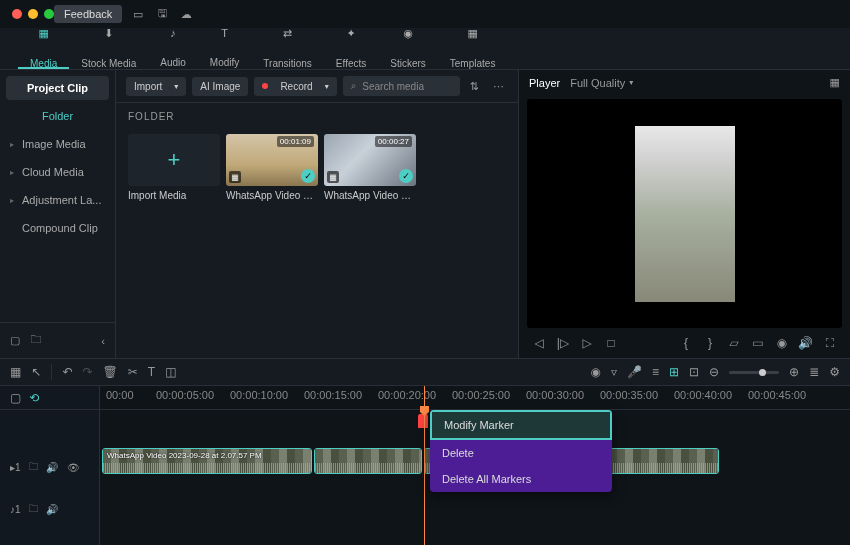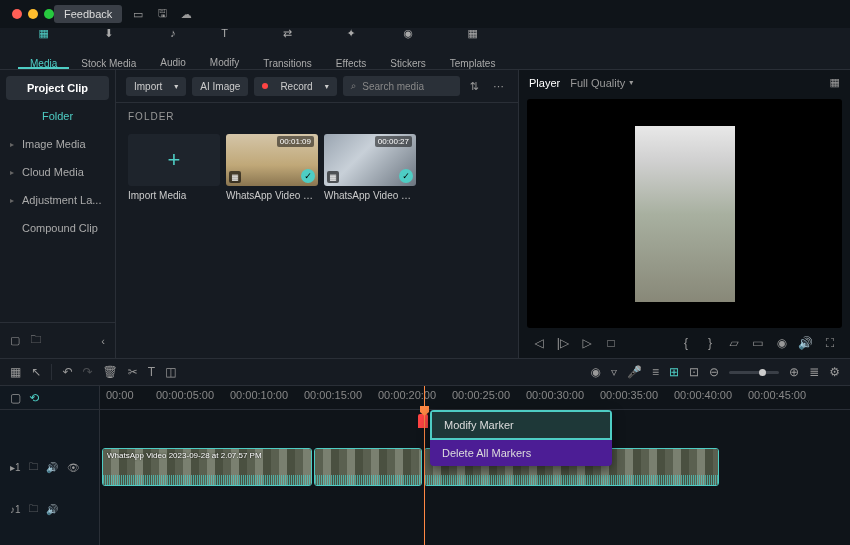--- a/index.html
+++ b/index.html
@@ -81,21 +81,21 @@
 .tl-left-top { height: 24px; display: flex; align-items: center; padding: 0 10px; gap: 8px; border-bottom: 1px solid #2a2f37; }
 .tl-track-label { height: 54px; display: flex; align-items: center; padding: 0 10px; gap: 8px; color: #999; font-size: 10px; }
 .tl-right { flex: 1; position: relative; overflow: hidden; }
 .ruler { height: 24px; display: flex; border-bottom: 1px solid #2a2f37; position: relative; }
 .ruler-tick { position: absolute; color: #888; font-size: 11px; top: 3px; }
 .playhead { position: absolute; top: 0; bottom: 0; width: 1px; background: #ff8844; z-index: 5; }
 .playhead-head { position: absolute; top: 20px; left: -4px; width: 9px; height: 10px; background: #ff8844; clip-path: polygon(0 0, 100% 0, 100% 60%, 50% 100%, 0 60%); }
 .marker { position: absolute; top: 28px; width: 10px; height: 14px; background: #ff4444; border-radius: 2px 2px 0 0; z-index: 4; }
 .marker.m1 { left: 318px; }
 .clip-row { height: 54px; position: relative; margin-top: 30px; }
-.clip { position: absolute; top: 8px; height: 38px; border: 1px solid #4ecdc4; border-radius: 3px; overflow: hidden; display: flex; }
+.clip { position: absolute; top: 8px; height: 26px; border: 1px solid #4ecdc4; border-radius: 3px; overflow: hidden; display: flex; }
 .clip-strip { flex: 1; background: repeating-linear-gradient(90deg, #5a6050 0, #5a6050 8px, #7a8070 8px, #7a8070 16px, #4a5040 16px, #4a5040 24px); position: relative; }
 .clip-wave { position: absolute; bottom: 0; left: 0; right: 0; height: 10px; background: repeating-linear-gradient(90deg, #4ecdc4 0, #4ecdc4 1px, transparent 1px, transparent 2px); opacity: 0.7; }
 .clip-label { position: absolute; top: 2px; left: 4px; font-size: 8px; color: #fff; text-shadow: 0 0 2px #000; white-space: nowrap; z-index: 2; }
 
 .context-menu { position: absolute; top: 410px; left: 430px; width: 182px; background: #4c1d95; border-radius: 4px; z-index: 20; box-shadow: 0 4px 12px rgba(0,0,0,0.5); overflow: hidden; }
 .ctx-item { padding: 7px 12px; font-size: 11px; color: #ddd; cursor: pointer; }
 .ctx-item.highlight { border: 2px solid #4ecdc4; background: #1e3838; }
 </style>
 </head>
 <body>
@@ -343,14 +343,15 @@
         <div class="clip-strip">
             <div class="clip-wave"></div>
           </div>
       </div>
     </div>
   </div>
 </div>
 
 <div class="context-menu">
   <div class="ctx-item highlight">Modify Marker</div>
+  <div class="ctx-item">Delete</div>
   <div class="ctx-item">Delete All Markers</div>
 </div>
 
 </body></html>

